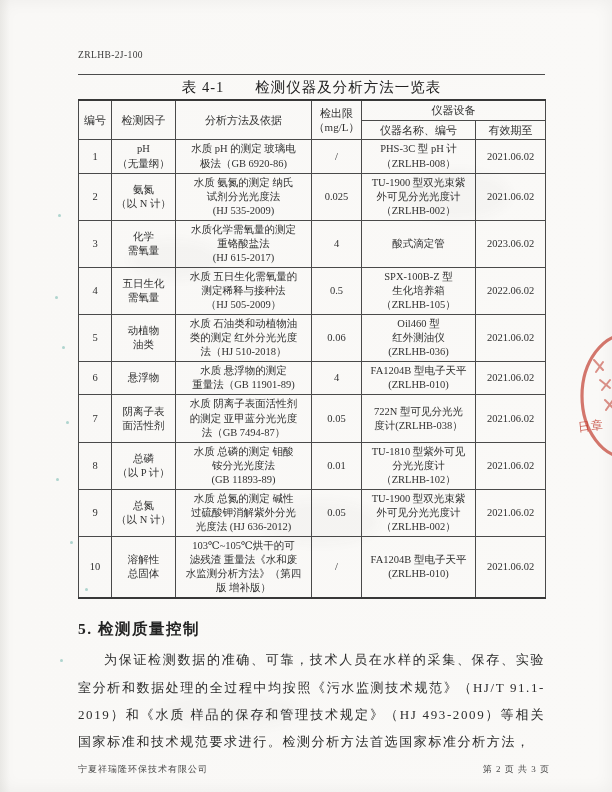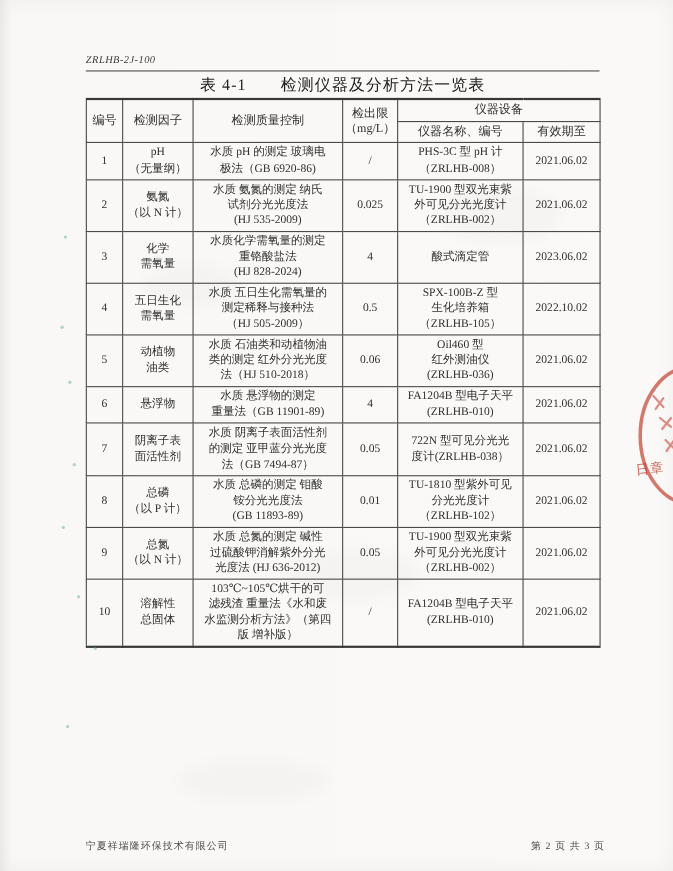--- a/index.html
+++ b/index.html
@@ -21,22 +21,21 @@
     left:78px; top:50px;
     width:467px;
   }
   .doc-header{
     display:flex;
     align-items:baseline;
     font-size:9.5px;
     letter-spacing:0.4px;
     color:#3a3a3a;
     border-bottom:1px solid #4c4c4c;
-    padding-bottom:4px;
-    font-style:italic;
+    padding-bottom:14px;
   }
   .doc-header .doc-number{white-space:nowrap;}
   .doc-header .doc-title{flex:1;text-align:center;white-space:nowrap;}
   .table-title{
     text-align:center;
     font-weight:normal;
     font-size:14.5px;
     letter-spacing:1px;
     padding:3px 0 2px 0;
     color:#222;
@@ -131,21 +130,21 @@
           <col style="width:64px">
           <col style="width:136px">
         <col style="width:50px">
           <col style="width:114px">
           <col style="width:70px">
       </colgroup>
       <thead>
         <tr>
           <th rowspan="2">编号</th>
           <th rowspan="2">检测因子</th>
-          <th rowspan="2">检测质量控制</th>
+          <th rowspan="2">分析方法及依据</th>
           <th rowspan="2">检出限
 （mg/L）</th>
           <th colspan="2">仪器设备</th>
         </tr>
         <tr>
           <th>仪器名称、编号</th>
           <th>有效期至</th>
         </tr>
       </thead>
       <tbody>
@@ -172,37 +171,37 @@
 外可见分光光度计
 （ZRLHB-002）</td>
             <td>2021.06.02</td>
           </tr>
           <tr>
             <td>3</td>
             <td>化学
 需氧量</td>
             <td>水质化学需氧量的测定
 重铬酸盐法
-(HJ 828-2024)</td>
+(HJ 615-2017)</td>
             <td>4</td>
             <td>酸式滴定管</td>
             <td>2023.06.02</td>
           </tr>
           <tr>
             <td>4</td>
             <td>五日生化
 需氧量</td>
             <td>水质 五日生化需氧量的
 测定稀释与接种法
 （HJ 505-2009）</td>
             <td>0.5</td>
             <td>SPX-100B-Z 型
 生化培养箱
 （ZRLHB-105）</td>
-            <td>2022.10.02</td>
+            <td>2022.06.02</td>
           </tr>
           <tr>
             <td>5</td>
             <td>动植物
 油类</td>
             <td>水质 石油类和动植物油
 类的测定 红外分光光度
 法（HJ 510-2018）</td>
             <td>0.06</td>
             <td>Oil460 型
@@ -267,21 +266,23 @@
 水监测分析方法》（第四
 版 增补版）</td>
             <td>/</td>
             <td>FA1204B 型电子天平
 (ZRLHB-010)</td>
             <td>2021.06.02</td>
           </tr>
         </tbody>
     </table>
 
-
+    <div class="section-heading">5. 检测质量控制</div>
+
+    <p class="body-paragraph">为保证检测数据的准确、可靠，技术人员在水样的采集、保存、实验室分析和数据处理的全过程中均按照《污水监测技术规范》（HJ/T 91.1-2019）和《水质 样品的保存和管理技术规定》（HJ 493-2009）等相关国家标准和技术规范要求进行。检测分析方法首选国家标准分析方法，</p>
 
   </div>
 
   <svg class="stamp" viewBox="0 0 44 132" xmlns="http://www.w3.org/2000/svg">
     <ellipse cx="56" cy="64" rx="46" ry="62" fill="none" stroke="#c0392b" stroke-width="3.2" opacity="0.8"></ellipse>
     <g stroke="#c0392b" stroke-width="2" opacity="0.65" stroke-linecap="round">
       <line x1="22" y1="28" x2="31" y2="38"></line>
       <line x1="31" y1="30" x2="24" y2="40"></line>
       <line x1="28" y1="48" x2="38" y2="56"></line>
       <line x1="38" y1="48" x2="30" y2="58"></line>

